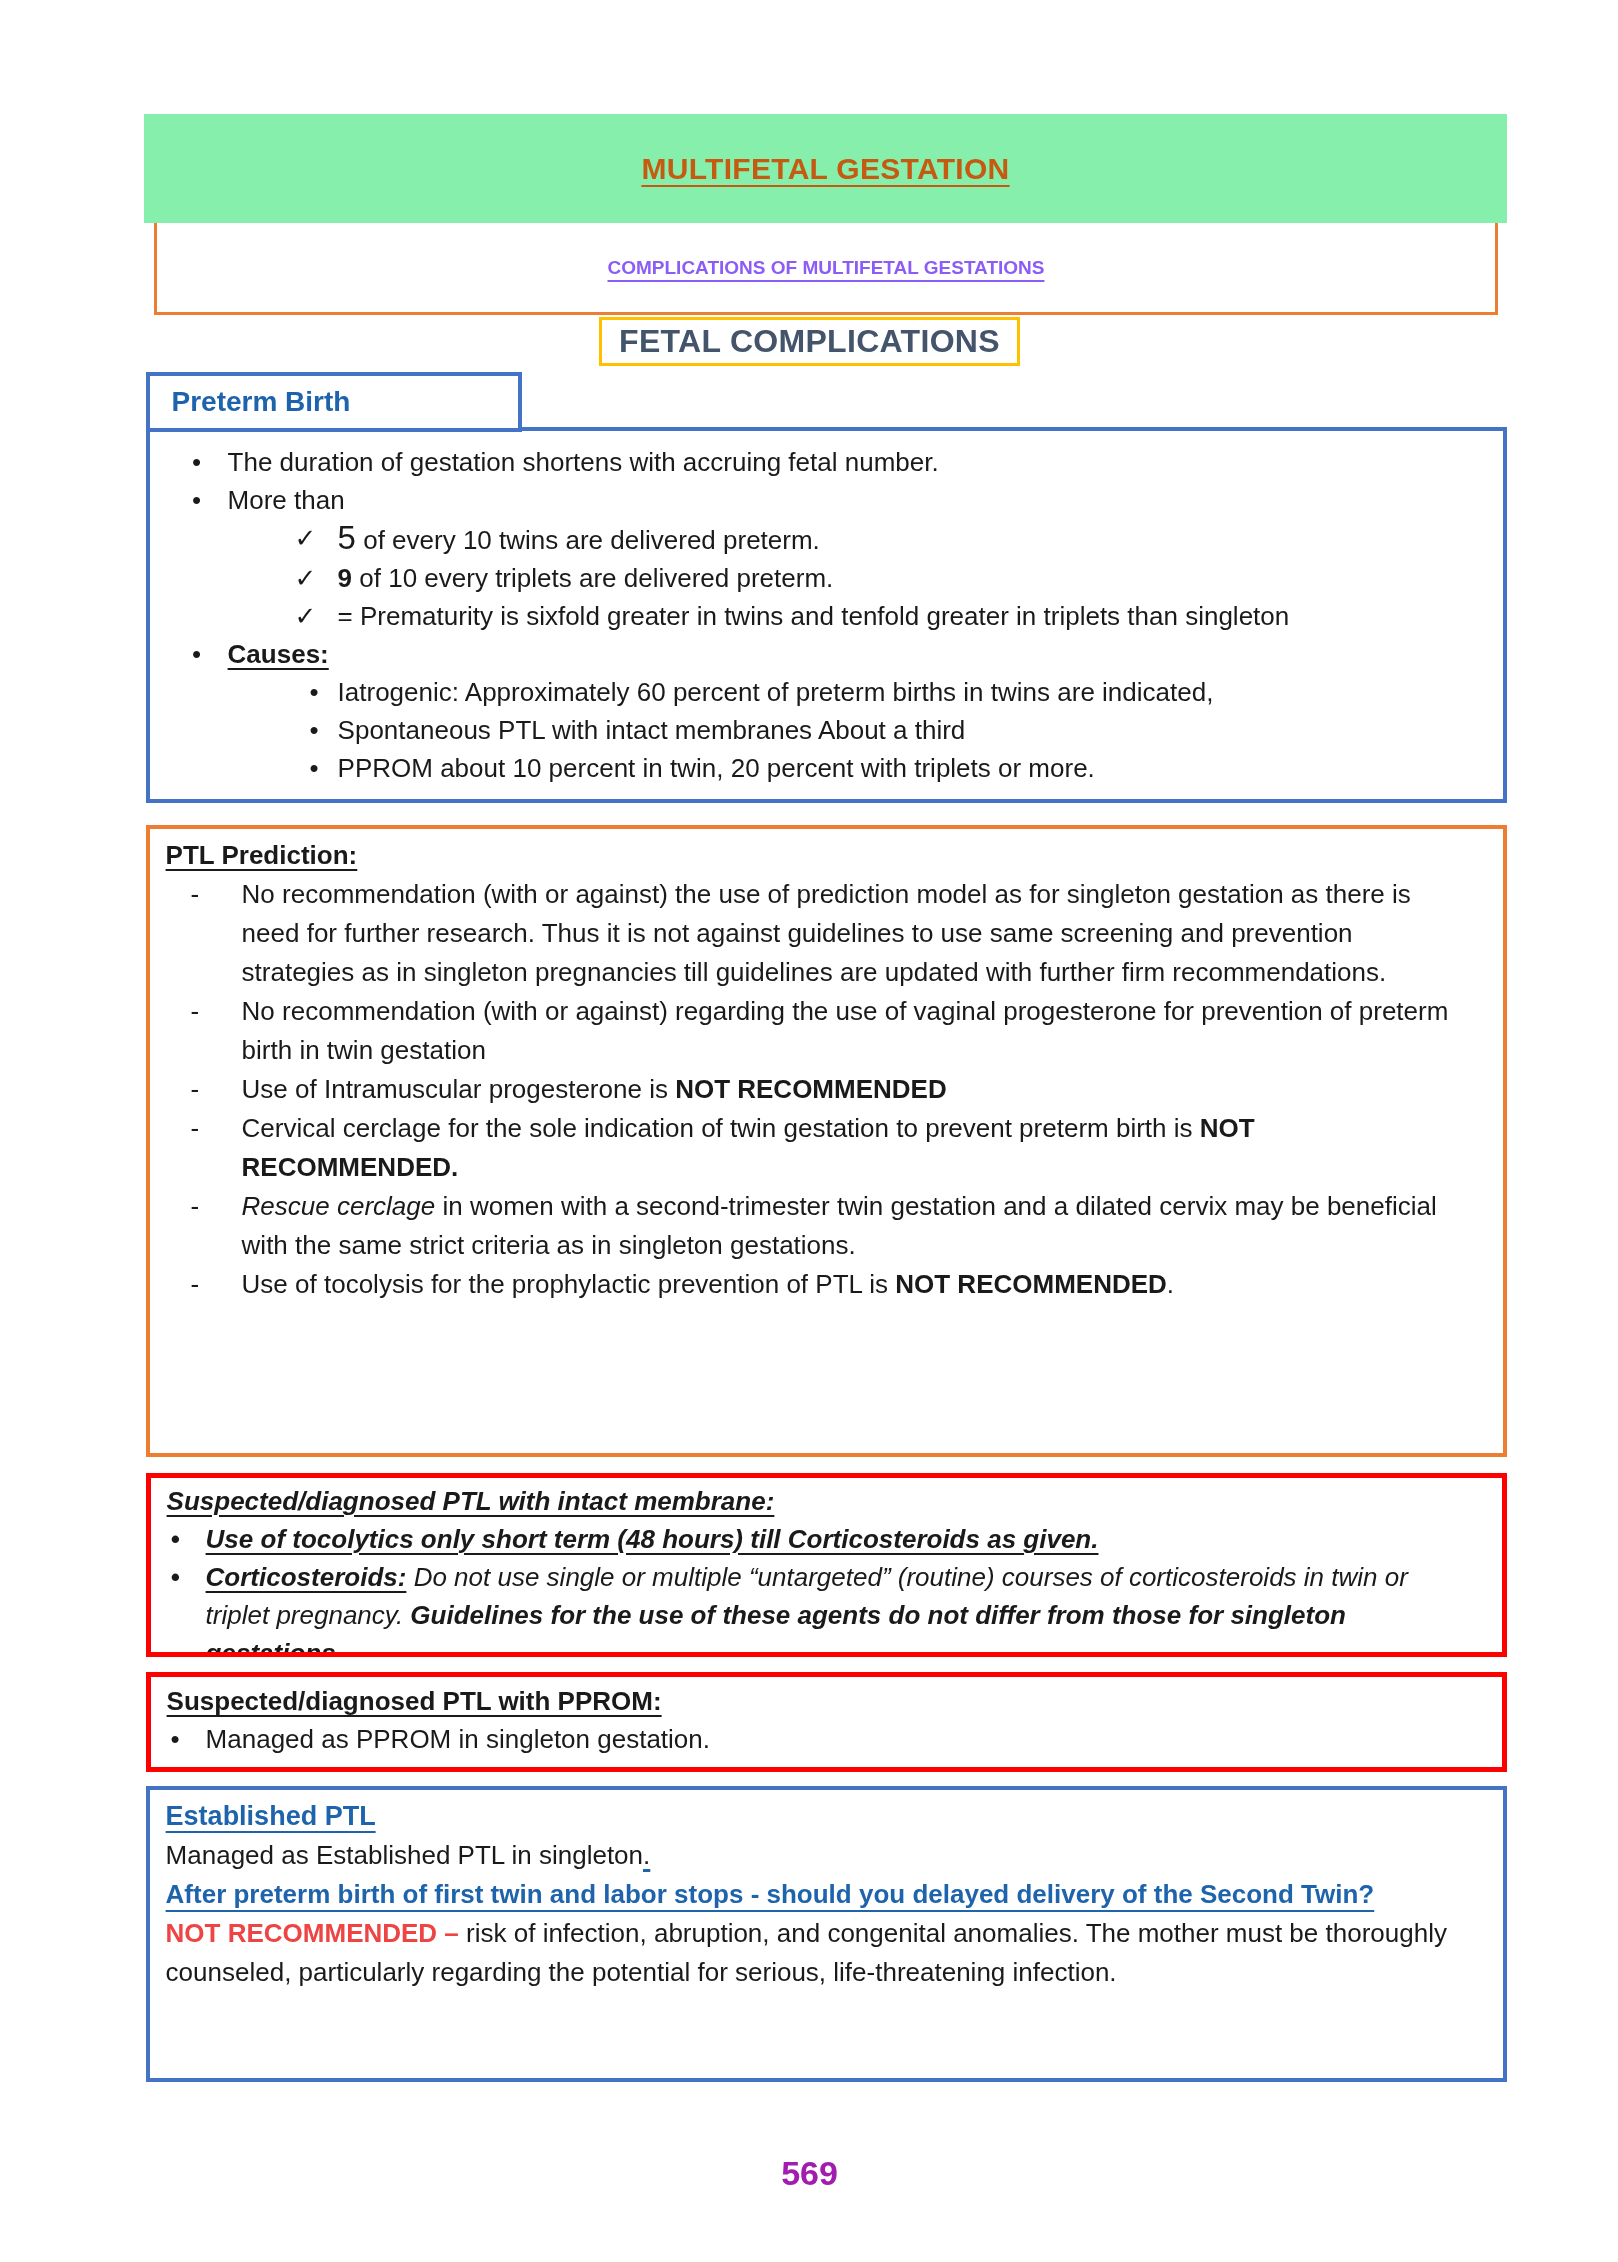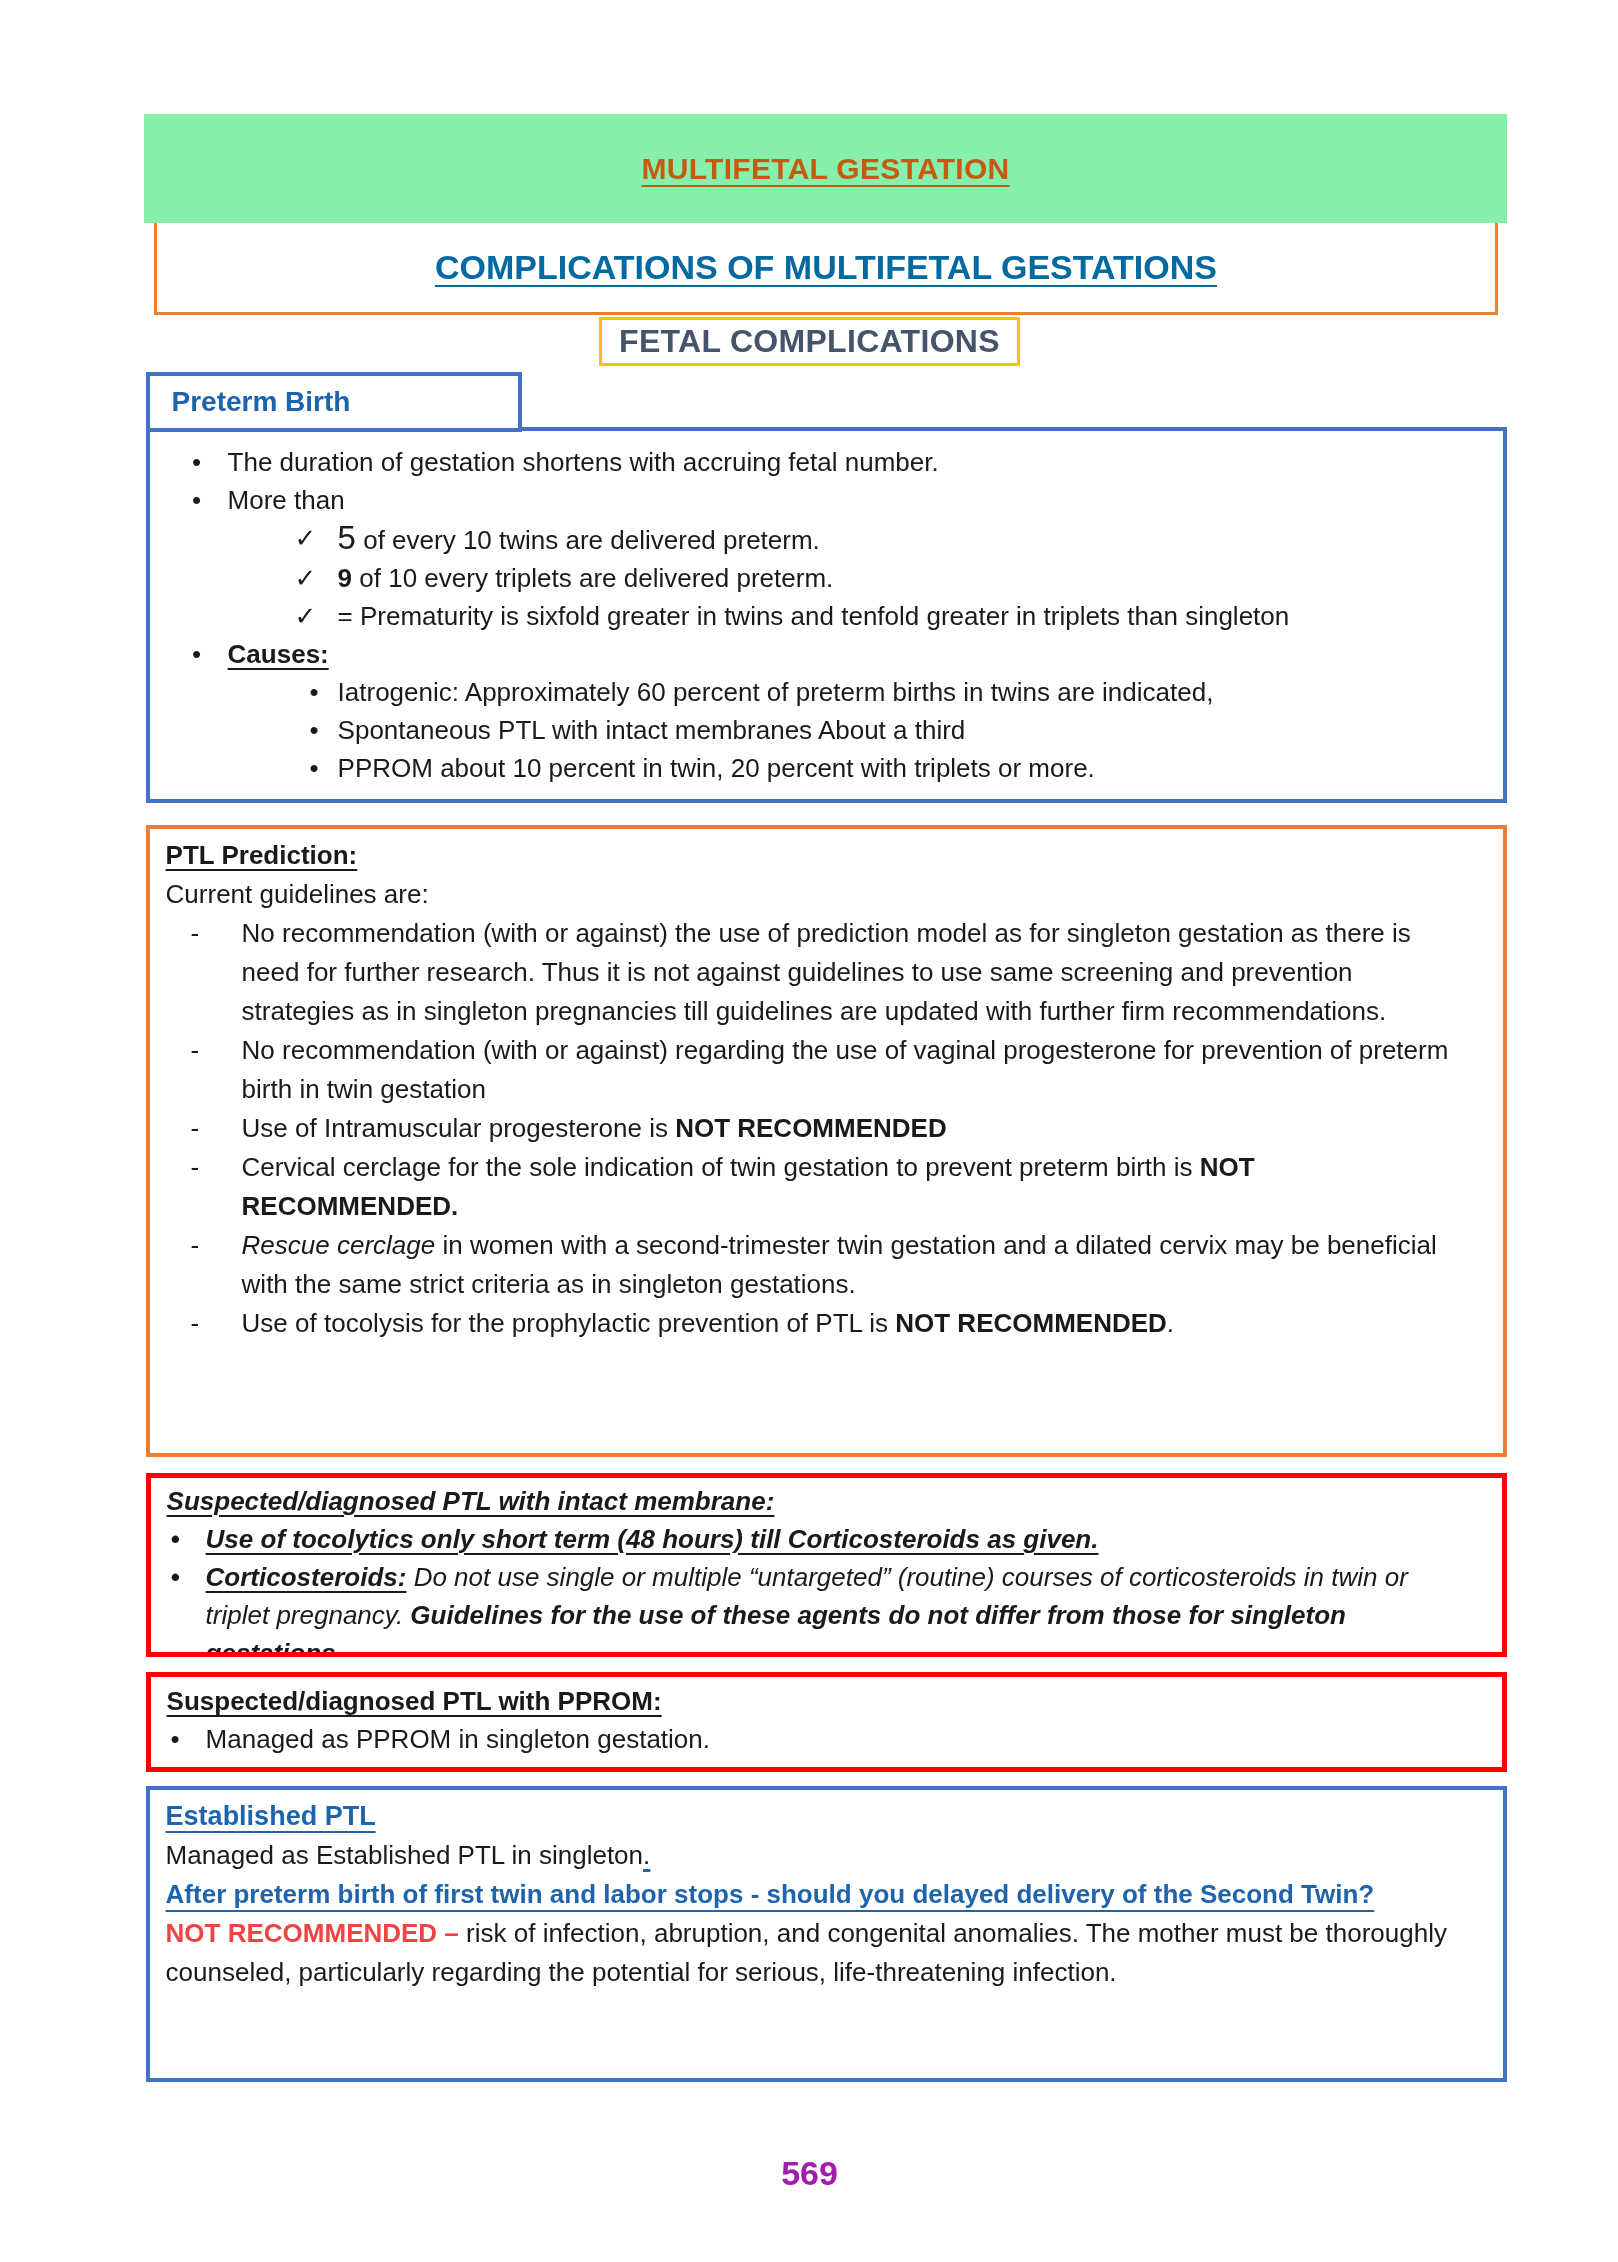--- a/index.html
+++ b/index.html
@@ -27,21 +27,21 @@
 
   
   .subheader-box {
     margin-left: 154px;
     width: 1344px; height: 92px;
     border: 3.9px solid #ED7D31; border-top: none;
     background: #fff;
     display: flex; align-items: center; justify-content: center;
   }
   .subheader-title {
-    font-size: 34px; font-weight: bold; color: #0369a1;
+    font-size: 19px; font-weight: bold; color: #8b5cf6;
     text-decoration: underline; text-underline-offset: 5.9px; text-decoration-thickness: 2.4px;
   }
 
   
   .fetal-box {
     margin: 2px auto 0 auto;
     width: 421px; height: 49px;
     border: 3.9px solid #FFC000;
     background: #fff;
     display: flex; align-items: center; justify-content: center;
@@ -178,21 +178,20 @@
     </div>
     <div class="row">
       <span class="mk">•</span>
       <span class="tx">PPROM about 10 percent in twin, 20 percent with triplets or more.</span>
     </div>
   </div>
 </div>
 
 <div class="cbox b-orange" id="ptl-box">
   <div class="hd">PTL Prediction:</div>
-  <div>Current guidelines are:</div>
   <div class="row dash">
     <span class="mk">-</span>
     <span class="tx">No recommendation (with or against) the use of prediction model as for singleton gestation as there is need for further research. Thus it is not against guidelines to use same screening and prevention strategies as in singleton pregnancies till guidelines are updated with further firm recommendations.</span>
   </div>
   <div class="row dash">
     <span class="mk">-</span>
     <span class="tx">No recommendation (with or against) regarding the use of vaginal progesterone for prevention of preterm birth in twin gestation</span>
   </div>
   <div class="row dash">
     <span class="mk">-</span>

